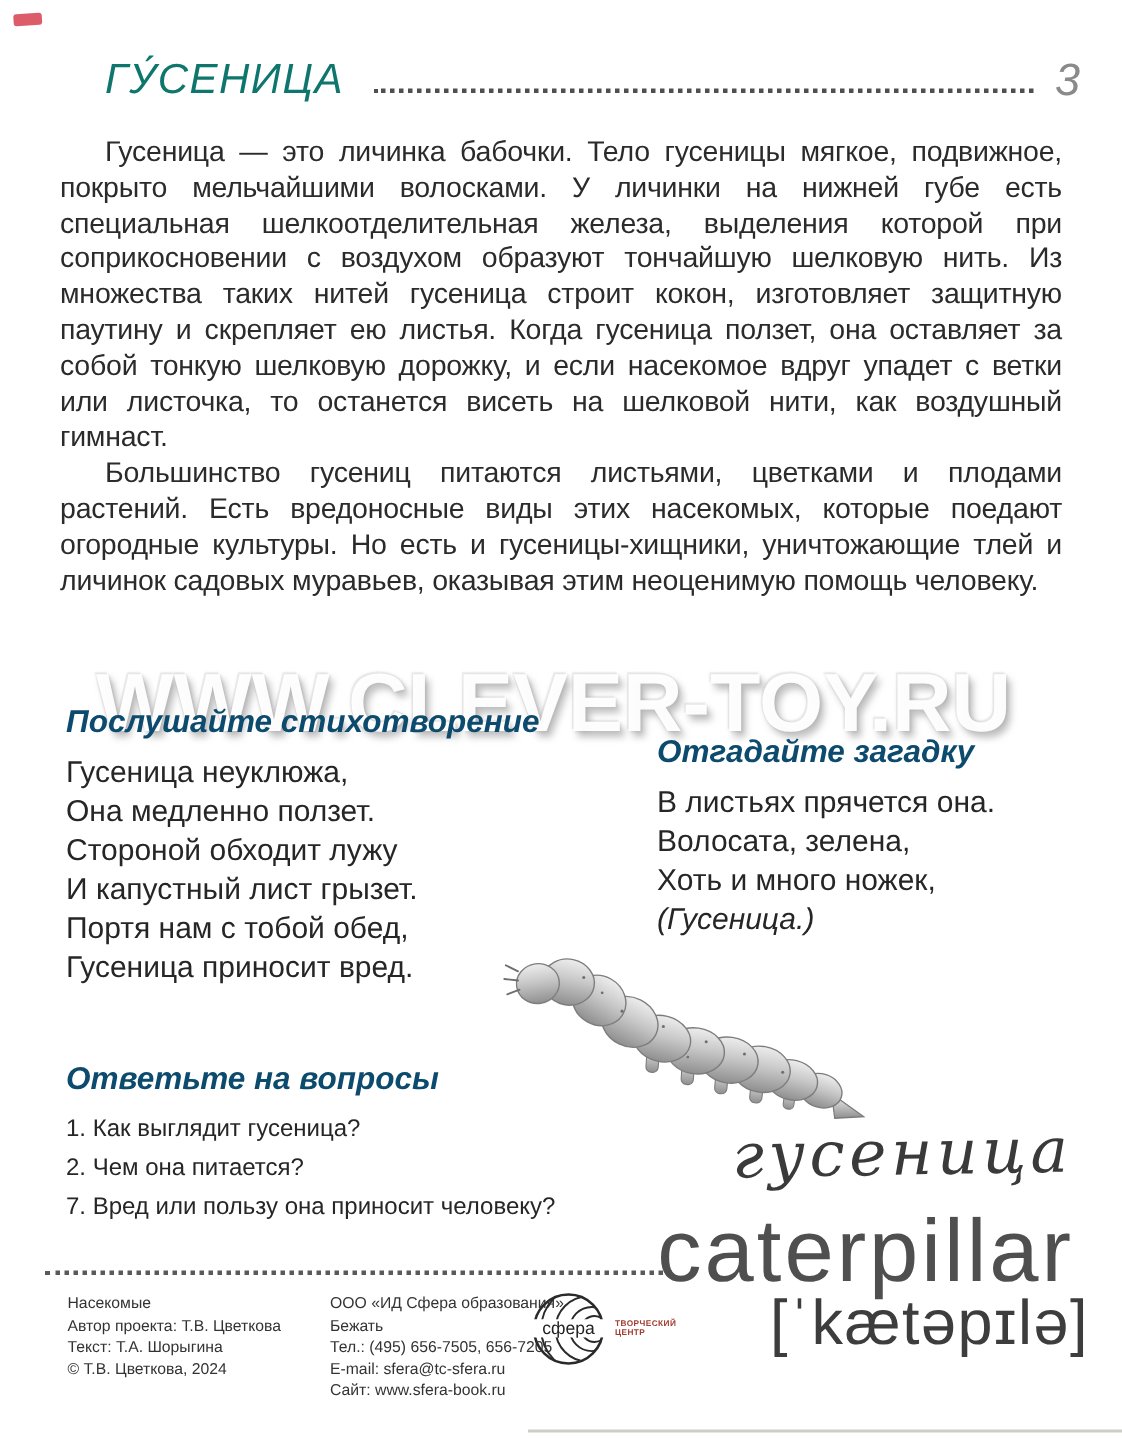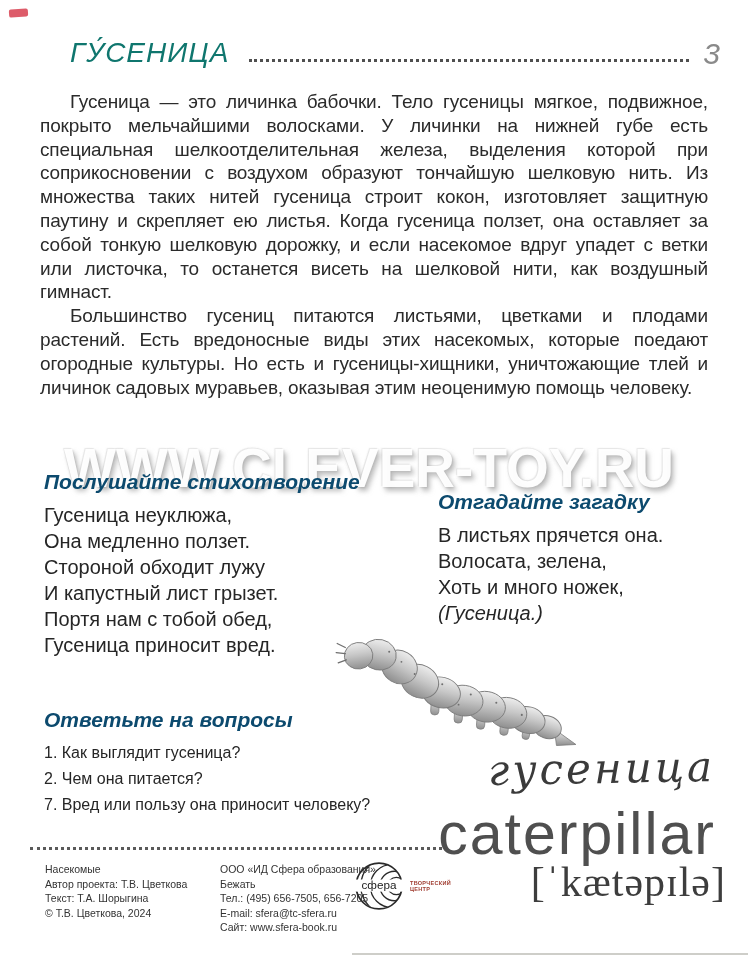--- a/index.html
+++ b/index.html
@@ -36,21 +36,21 @@
   .q-line{font-size:16px;line-height:26px;color:#262626;}
   
   .bug{position:absolute;left:328px;top:620px;width:255px;height:150px;z-index:2;}
   
   .vocab-script{position:absolute;right:33px;top:744px;z-index:3;
     font-family:"DejaVu Serif",serif;font-style:italic;font-size:42px;letter-spacing:3px;
     color:#3a3a3a;transform:rotate(-1deg);}
   .vocab-en{position:absolute;right:32px;top:800px;z-index:3;
     font-size:59px;letter-spacing:2px;color:#4f4f4f;font-weight:normal;}
   .vocab-ipa{position:absolute;right:22px;top:858px;z-index:3;
-    font-family:Liberation Serif, serif;font-size:42px;color:#3d3d3d;letter-spacing:1px;}
+    font-family:Liberation Sans, sans-serif;font-size:42px;color:#3d3d3d;letter-spacing:1px;}
   
   .footer-rule{position:absolute;left:30px;top:847px;width:418px;border-top:3px dotted #5a5a5a;}
   .footer{position:absolute;left:45px;top:860px;z-index:2;font-size:10.5px;line-height:14.5px;color:#333;}
   .f-col1{position:absolute;left:0;top:2px;width:150px;}
   .f-col2{position:absolute;left:151px;top:2px;width:160px;margin-left:24px;}
   .f-bold{font-weight:normal;}
   .f-logo{position:absolute;left:308px;top:0px;display:flex;align-items:center;}
   .logo-caption{margin-left:5px;font-size:5.5px;line-height:6.5px;color:#a03c30;
     font-weight:bold;text-transform:uppercase;letter-spacing:.3px;width:40px;}
   .bottom-edge{position:absolute;left:352px;top:953px;width:396px;height:2px;background:#c6c6bf;opacity:.85;}

